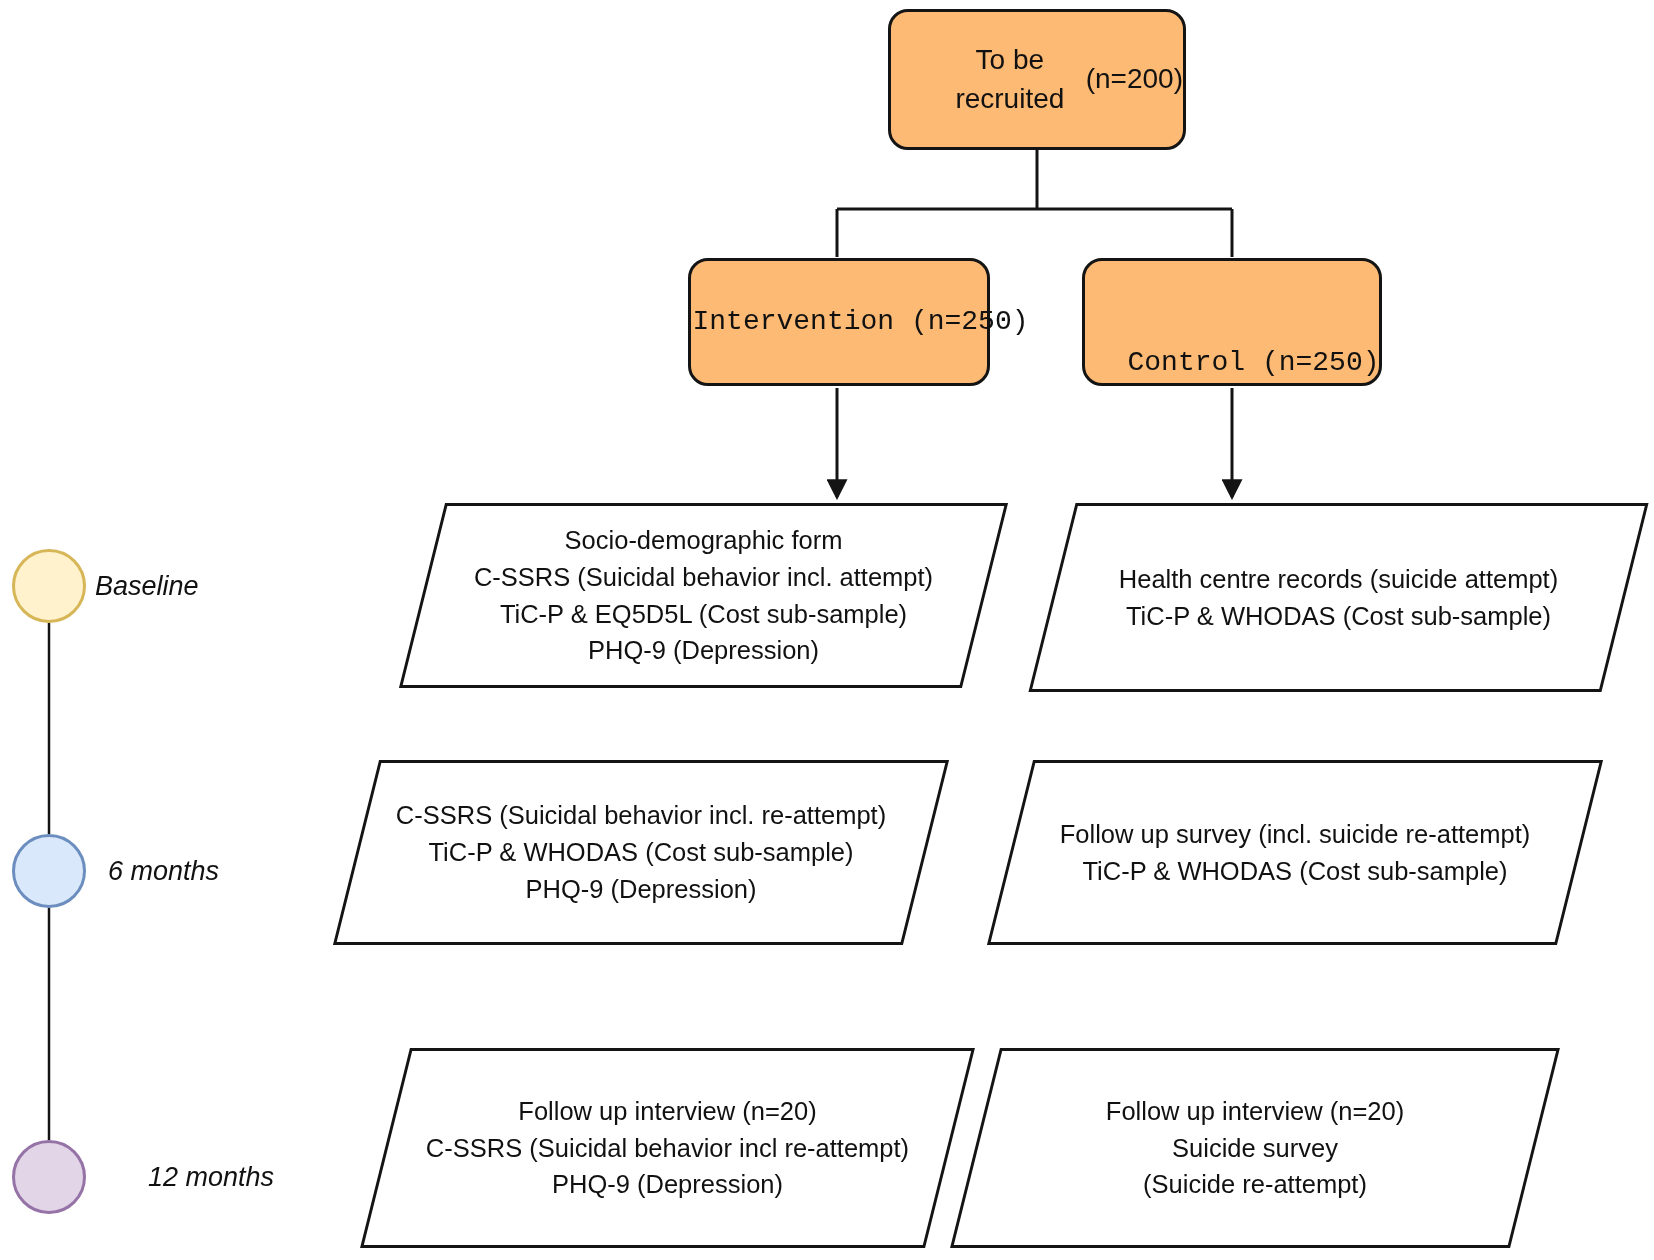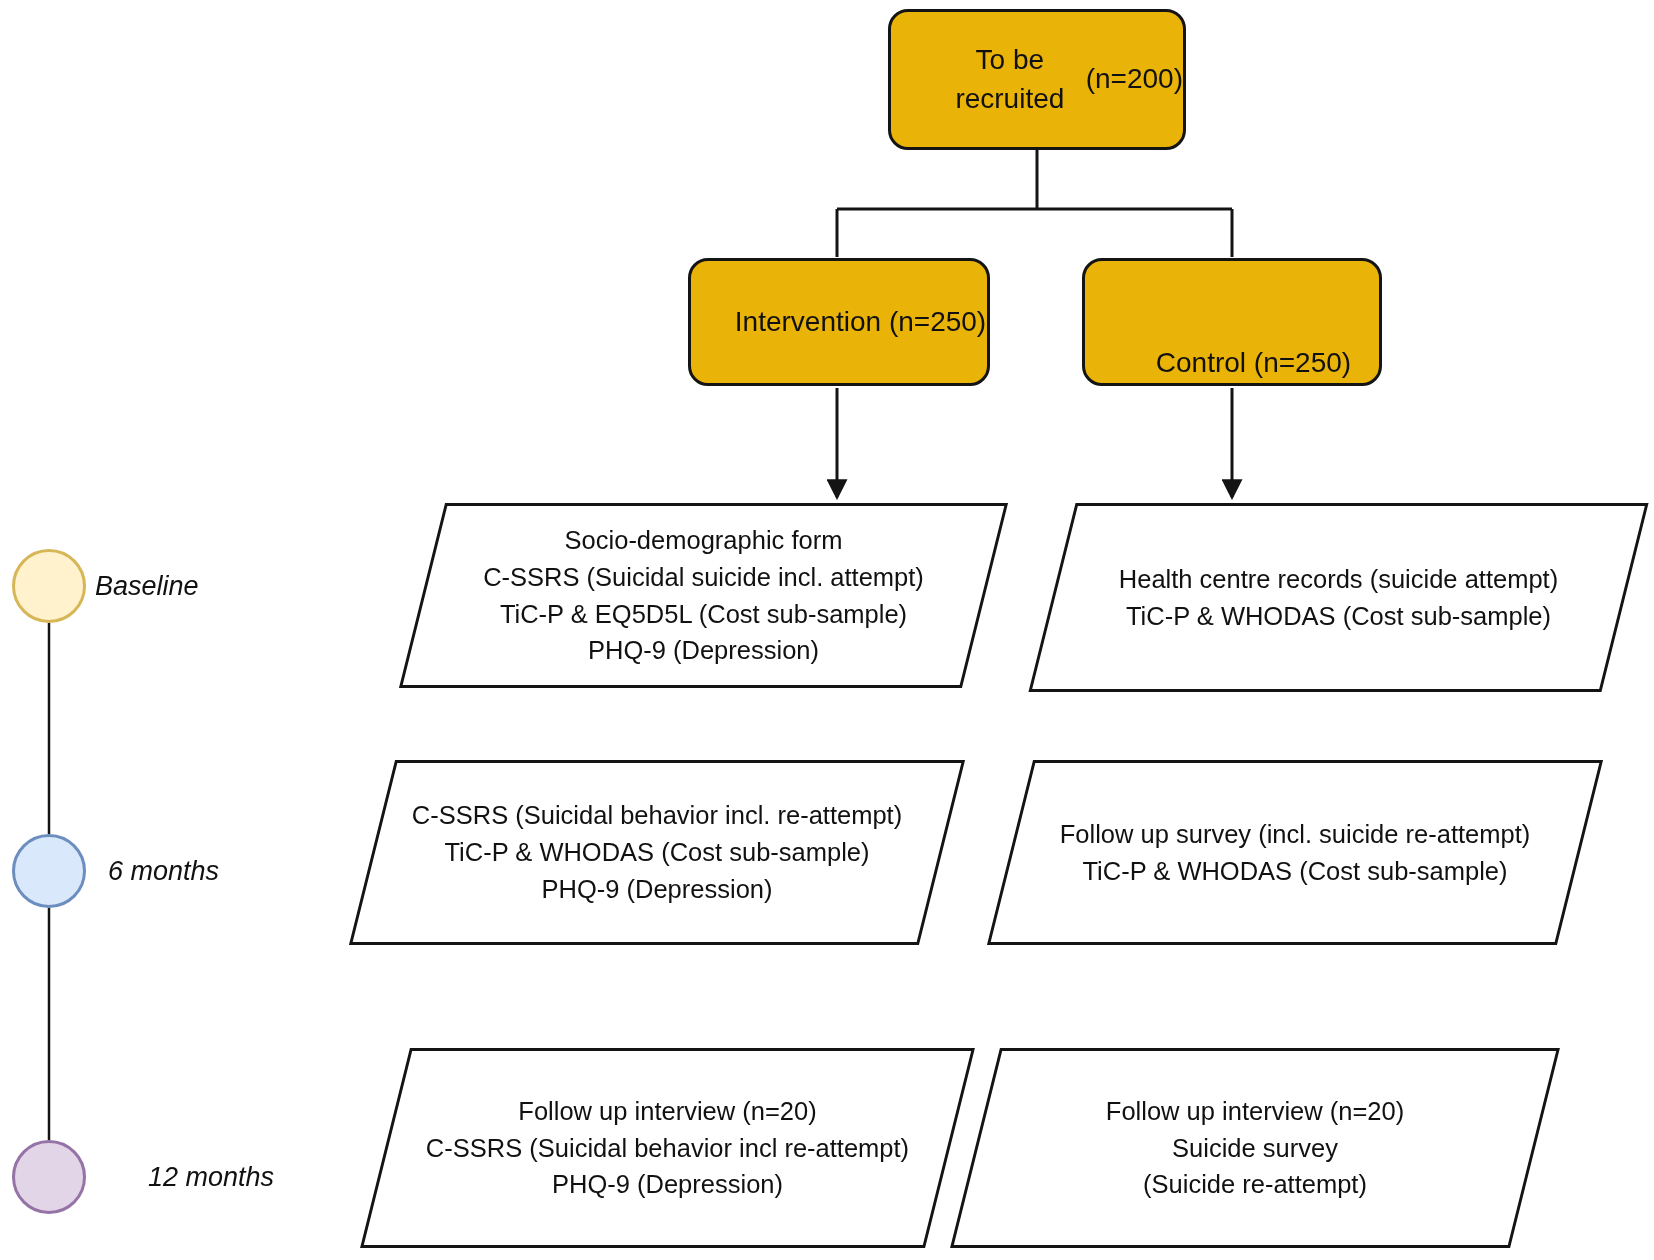--- a/index.html
+++ b/index.html
@@ -4,26 +4,26 @@
 <style>
   html,body { margin:0; padding:0; background:#ffffff; }
   .canvas {
     position:relative; width:1654px; height:1260px; background:#ffffff;
     font-family:"Liberation Sans", sans-serif; color:#111111; overflow:hidden;
   }
   svg.connectors { position:absolute; left:0; top:0; width:1654px; height:1260px; pointer-events:none; }
 
   
   .node {
-    position:absolute; box-sizing:border-box; background:#eab308;
+    position:absolute; box-sizing:border-box; background:#fdba74;
     border:3px solid #141414; border-radius:20px;
     display:flex; align-items:center; justify-content:center;
     text-align:center; font-size:28px; line-height:1.38;padding-left:43px;
   }
-  .node .line { white-space:nowrap; }
+  .node .line { white-space:nowrap;font-family:Liberation Mono, monospace; }
 
   
   .para { position:absolute; font-size:25.5px; line-height:1.45; }
   .para .bg {
     position:absolute; inset:0; box-sizing:border-box; background:#ffffff;
     border:3px solid #141414; transform:skewX(-14deg); transform-origin:center;
   }
   .para .content {
     position:relative; height:100%; display:flex; flex-direction:column;
     align-items:center; justify-content:center; text-align:center;
@@ -37,21 +37,21 @@
   }
   .tl-label { position:absolute; height:36px; line-height:36px; font-size:27px; white-space:nowrap;font-style:italic; }
 
   
   #top-box        { left:888px;  top:9px;    width:298px; height:141px; }
   #intervention   { left:688px;  top:258px;  width:302px; height:128px; }
   #control        { left:1082px; top:258px;  width:300px; height:128px;align-items:flex-end; }
 
   #p-base-int     { left:422px;  top:503px;  width:563px; height:185px; }
   #p-base-ctl     { left:1052px; top:503px;  width:573px; height:189px; }
-  #p-6m-int       { left:372px;  top:760px;  width:570px; height:185px; }
+  #p-6m-int       { left:356px;  top:760px;  width:570px; height:185px; }
   #p-6m-ctl       { left:1010px; top:760px;  width:570px; height:185px; }
   #p-12m-int      { left:385px;  top:1048px; width:565px; height:200px; }
   #p-12m-ctl      { left:975px;  top:1048px; width:560px; height:200px; }
 
   #tl-c-baseline  { left:12px; top:549px;  }
   #tl-c-6m        { left:12px; top:834px;  }
   #tl-c-12m       { left:12px; top:1140px; }
   #tl-l-baseline  { left:95px;  top:568px;  }
   #tl-l-6m        { left:108px; top:853px;  }
   #tl-l-12m       { left:110px; top:1159px;margin-left:38px; }
@@ -89,21 +89,21 @@
     <span class="line">Intervention (n=250)</span>
   </div>
   <div class="node" id="control">
     <span class="line">Control (n=250)</span>
   </div>
 
   <div class="para" id="p-base-int">
     <div class="bg"></div>
     <div class="content">
         <div>Socio-demographic form</div>
-        <div>C-SSRS (Suicidal suicide incl. attempt)</div>
+        <div>C-SSRS (Suicidal behavior incl. attempt)</div>
         <div>TiC-P &amp; EQ5D5L (Cost sub-sample)</div>
         <div>PHQ-9 (Depression)</div>
       </div>
   </div>
   <div class="para" id="p-base-ctl">
     <div class="bg"></div>
     <div class="content">
         <div>Health centre records (suicide attempt)</div>
         <div>TiC-P &amp; WHODAS (Cost sub-sample)</div>
       </div>

